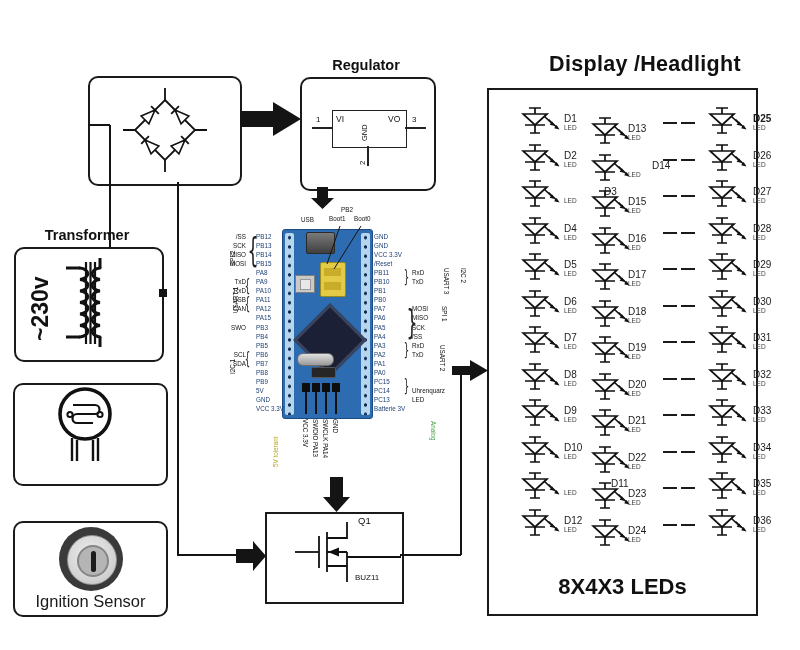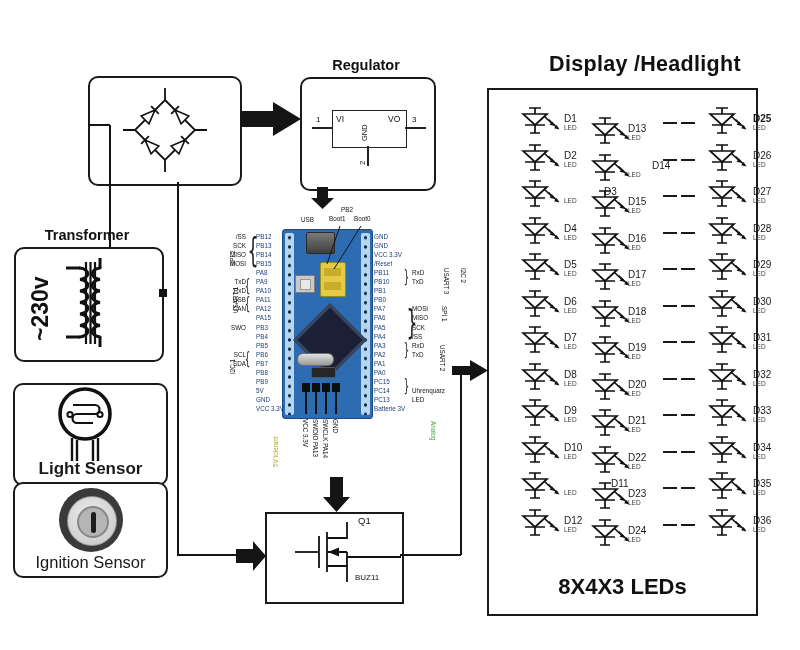--- a/index.html
+++ b/index.html
@@ -144,24 +144,23 @@
   <div class="box" style="left:13px;top:383px;width:151px;height:99px;">
     <svg width="151" height="80" viewBox="0 0 151 80">
       <g stroke="#111" fill="none">
         <circle cx="70" cy="29" r="25" stroke-width="3.6"></circle>
         <path stroke-width="2.2" d="M58,20 H80 A4.5,4.5 0 0 1 80,29 H62 A4.5,4.5 0 0 0 62,38 H78"></path>
         <circle cx="55" cy="29.5" r="2.6" stroke-width="2"></circle>
         <circle cx="85" cy="29.5" r="2.6" stroke-width="2"></circle>
         <path stroke-width="2.4" d="M57,53 V76 M62,55 V76 M78,55 V76 M83,53 V76"></path>
       </g>
     </svg>
-    <div class="abs" style="left:0;bottom:5px;width:100%;text-align:center;font-size:17px;font-weight:bold;color:#1a1a1a;">Light Sensor</div>
   </div>
 
-  <div class="box" style="left:13px;top:482px;width:151px;height:92px;text-decoration:underline;">
+  <div class="box" style="left:13px;top:521px;width:151px;height:92px;text-decoration:underline;">
     <div class="ign-outer">
       <div class="ign-mid">
         <div class="ign-in">
           <div class="ign-slot"></div>
         </div>
       </div>
     </div>
     <div class="abs" style="left:0;bottom:4px;width:100%;text-align:center;font-size:16.5px;color:#1a1a1a;">Ignition Sensor</div>
   </div>
 

